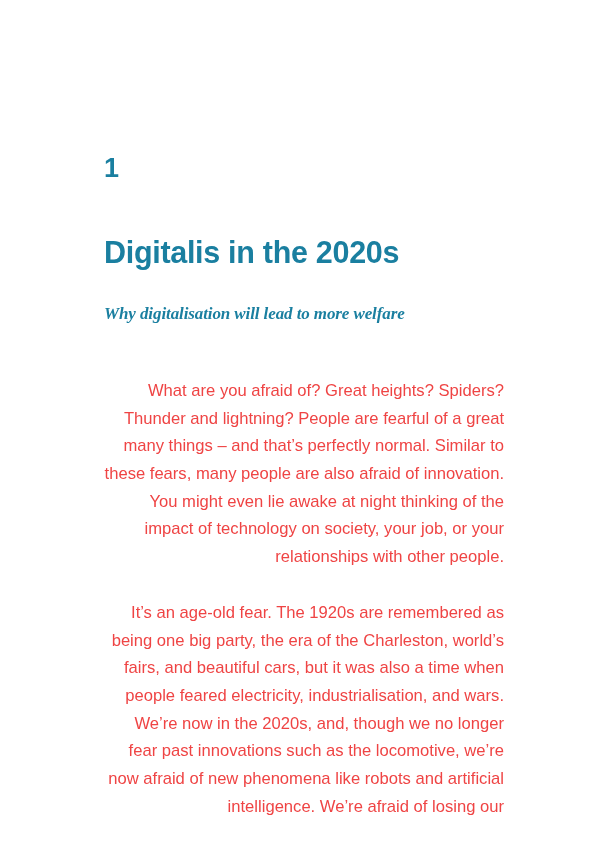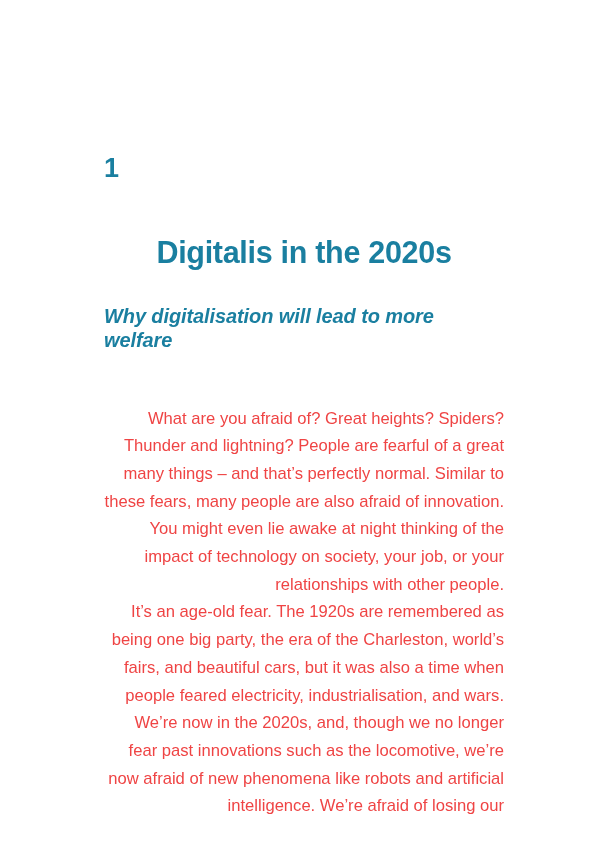--- a/index.html
+++ b/index.html
@@ -36,45 +36,45 @@
     line-height: 1;
   }
   .chapter-title {
     font-family: "Liberation Sans", sans-serif;
     font-weight: 700;
     font-size: 30.5px;
     color: #1a7fa0;
     letter-spacing: -0.3px;
     margin-top: 54px;
     line-height: 1.1;
-    text-align: center;
   }
   .chapter-subtitle {
-    font-family: Liberation Sans, sans-serif;
+    font-family: Liberation Serif, serif;
     font-weight: 700;
     font-style: italic;
-    font-size: 20px;
+    font-size: 17px;
     color: #1a7fa0;
     letter-spacing: -0.1px;
     margin-top: 34px;
     line-height: 1.2;
   }
   .body-text {
     margin-top: 53px;
     font-family: Liberation Sans, sans-serif;
     font-size: 16.6px;
     color: #ef4444;
     line-height: 1.67;
     text-align: right;
   }
   .body-text p {
     margin: 0;
   }
   .body-text p.indented {
     text-indent: 22px;
+    margin-top: 28px;
   }
   .caption {
     margin-top: 33px;
     font-family: "Liberation Sans", sans-serif;
     font-size: 11.5px;
     color: #231f20;
     letter-spacing: 0.1px;
   }
   .caption .arrow {
     display: inline-block;

